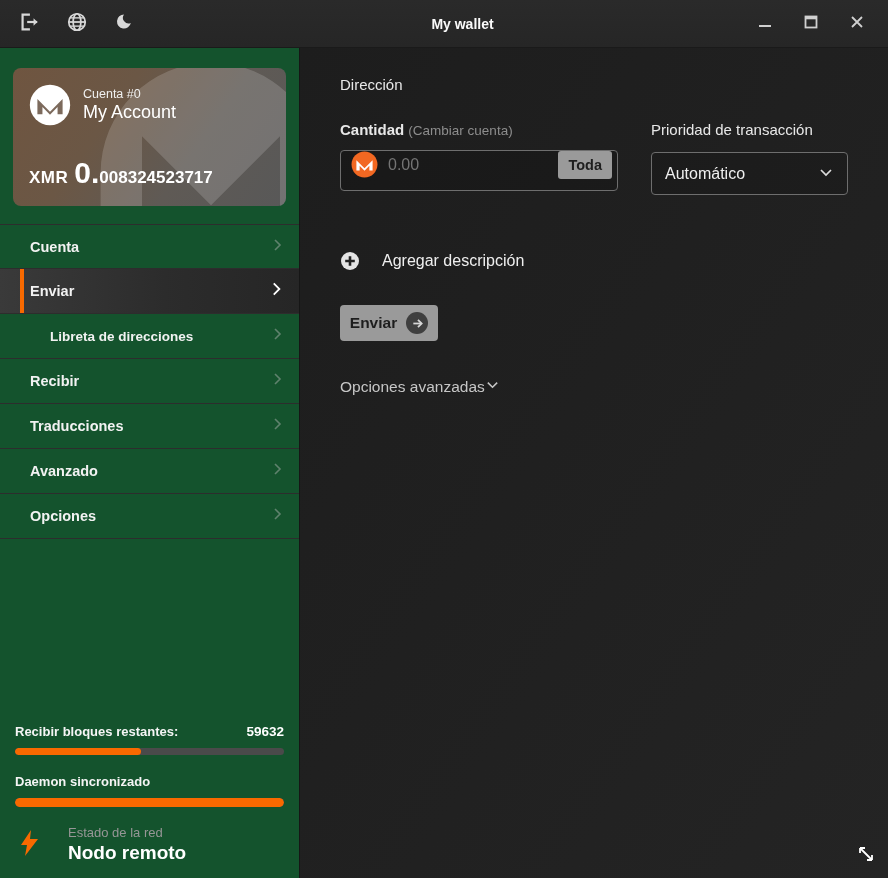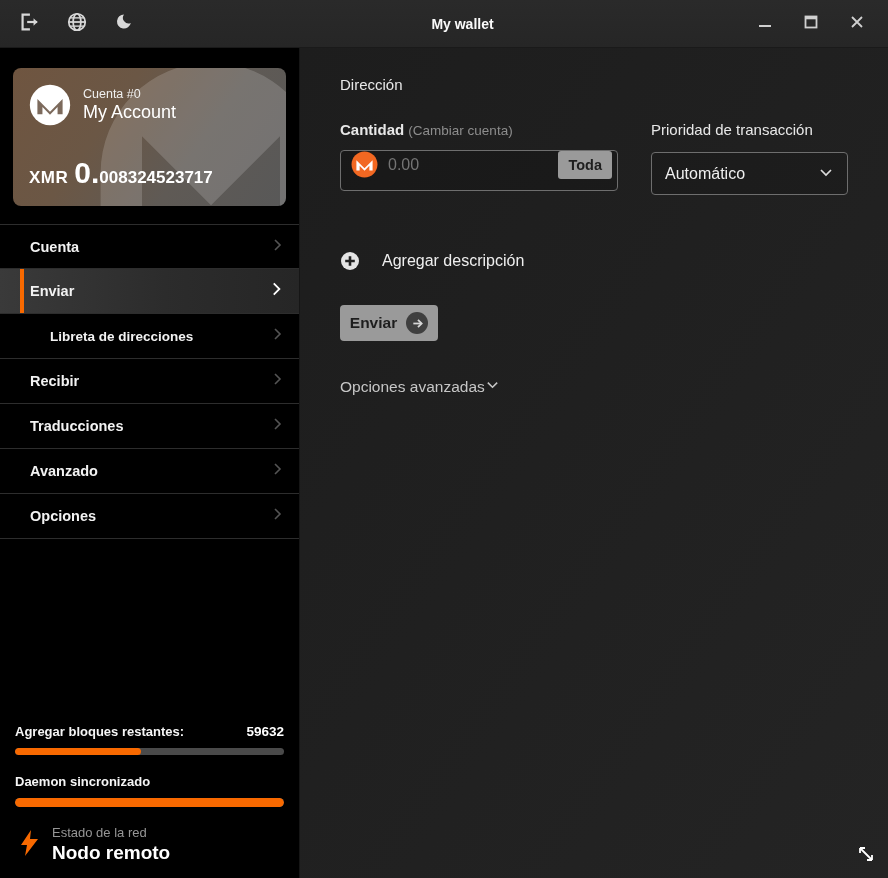--- a/index.html
+++ b/index.html
@@ -25,21 +25,21 @@
   }
   .titlebar-right { margin-left:auto; display:flex; align-items:center; gap:8px; padding-right:12px; z-index:2; }
   .winbtn { width:38px; height:34px; display:flex; align-items:center; justify-content:center; cursor:pointer; }
 
   
   .app { flex:1; display:flex; min-height:0; }
 
   
   .sidebar {
     width:300px; flex:0 0 300px;
-    background:#000000;
+    background:#14532d;
     border-right:1px solid #161616;
     display:flex; flex-direction:column;
     position:relative;
   }
   .account-card {
     margin:20px 13px 18px 13px;
     height:138px; border-radius:8px;
     background:linear-gradient(125deg,#6f5540 0%,#6b5745 35%,#5f5a55 65%,#585858 100%);
     position:relative; overflow:hidden;
     padding:16px 16px 14px 16px;
@@ -75,21 +75,21 @@
 
   
   .side-status { margin-top:auto; padding:0 15px 14px 15px; }
   .status-row-label { display:flex; justify-content:space-between; align-items:baseline; margin-bottom:9px; }
   .status-label { font-size:13px; font-weight:bold; color:#f5f5f5; }
   .status-value { font-size:13.5px; font-weight:bold; color:#ffffff; }
   .pbar { width:100%; background:#4a4a4a; border-radius:5px; overflow:hidden; }
   .pbar.thin { height:7px; margin-bottom:19px; }
   .pbar.thick { height:9px; margin-bottom:18px; }
   .pbar-fill { height:100%; background:#f86900; border-radius:5px; }
-  .net-row { display:flex; align-items:center; gap:14px; padding-left:6px; }
+  .net-row { display:flex; align-items:center; gap:30px; padding-left:6px; }
   .net-text .net-label { font-size:13px; color:#969696; margin-bottom:2px; }
   .net-text .net-value { font-size:19px; font-weight:bold; color:#ffffff; }
 
   
   .main {
     flex:1; position:relative;
     background:linear-gradient(125deg,#1d1d1d 0%,#202020 45%,#242424 100%);
     padding:28px 40px 0 40px;
   }
   .field-label { font-size:15px; color:#e8e8e8; }
@@ -299,21 +299,21 @@
         <span class="menu-chevron">
           <svg width="16" height="16" viewBox="0 0 16 16" fill="none" stroke="#bbb" stroke-width="1.6">
               <path d="M6 3 L11 8 L6 13"></path>
             </svg>
         </span>
       </div>
     </div>
 
     <div class="side-status">
       <div class="status-row-label">
-        <span class="status-label">Agregar bloques restantes:</span>
+        <span class="status-label">Recibir bloques restantes:</span>
         <span class="status-value">59632</span>
       </div>
       <div class="pbar thin">
         <div class="pbar-fill" style="width: 47%;"></div>
       </div>
       <div class="status-row-label">
         <span class="status-label">Daemon sincronizado</span>
       </div>
       <div class="pbar thick">
         <div class="pbar-fill" style="width: 100%;"></div>

